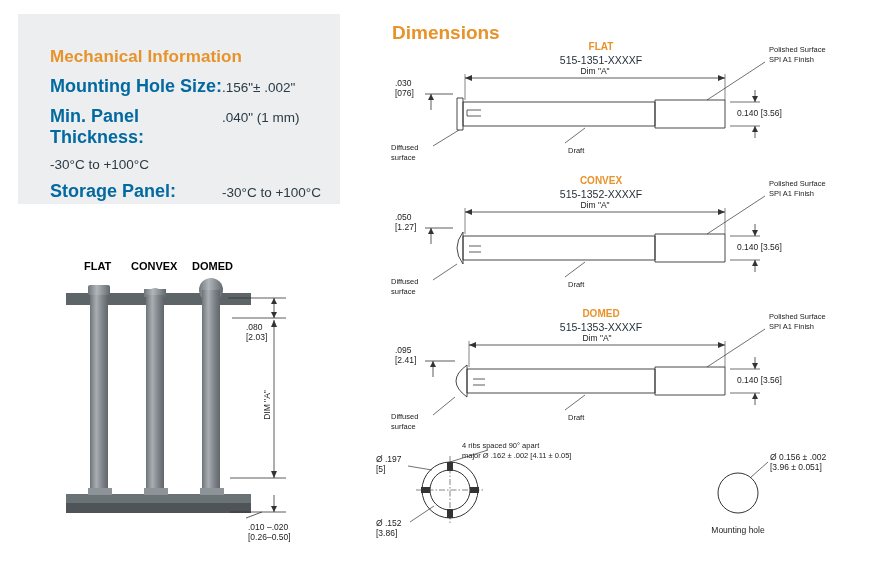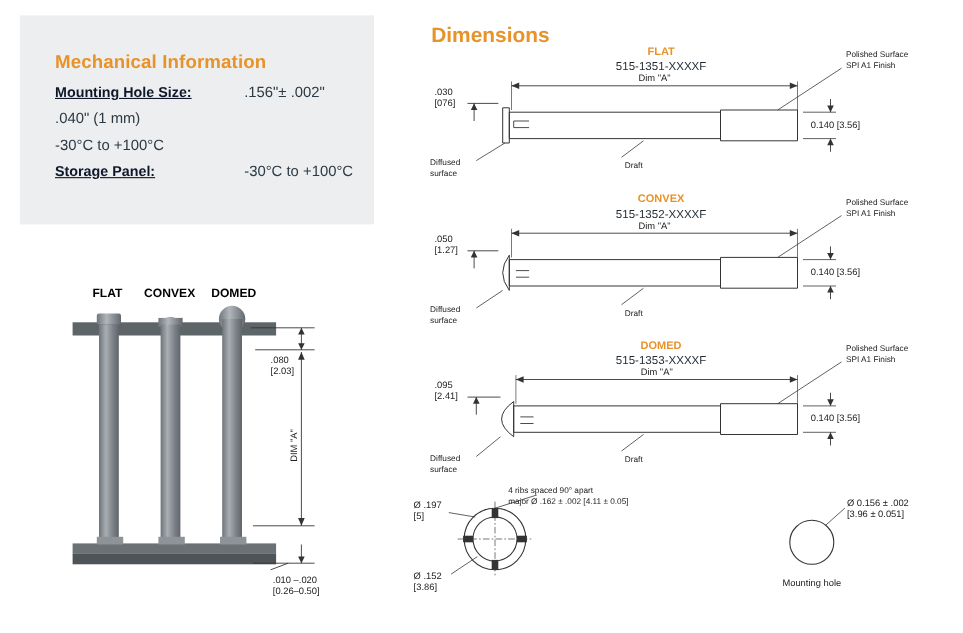--- a/index.html
+++ b/index.html
@@ -18,21 +18,21 @@
   .mech-title{
     position:absolute;left:32px;top:33px;
     font-size:17px;font-weight:bold;color:#e8922a;
     letter-spacing:.1px;
   }
   .mech-rows{
     position:absolute;left:32px;top:62px;width:300px;
   }
   .mech-row{display:flex;align-items:baseline;margin-bottom:9px;}
   .mech-label{
-    width:172px;font-size:13px;font-weight:bold;color:#0f172a;text-decoration:underline;
+    width:172px;font-size:18px;font-weight:bold;color:#0369a1;
   }
   .mech-value{
     font-size:13.5px;color:#2b3a45;
   }
   .dim-title{
     position:absolute;left:392px;top:22px;
     font-size:19px;font-weight:bold;color:#e8922a;
   }
   .orange-lbl{color:#e8922a;font-weight:bold;}
   svg{display:block;}
@@ -41,20 +41,21 @@
 <body>
 
 <div class="panel-mech">
   <div class="mech-title">Mechanical Information</div>
   <div class="mech-rows">
     <div class="mech-row">
       <div class="mech-label">Mounting Hole Size:</div>
       <div class="mech-value">.156"± .002"</div>
     </div>
     <div class="mech-row">
+      <div class="mech-label">Min. Panel Thickness:</div>
       <div class="mech-value">.040" (1 mm)</div>
     </div>
     <div class="mech-row">
       <div class="mech-value">-30°C to +100°C</div>
     </div>
     <div class="mech-row">
       <div class="mech-label">Storage Panel:</div>
       <div class="mech-value">-30°C to +100°C</div>
     </div>
   </div>

